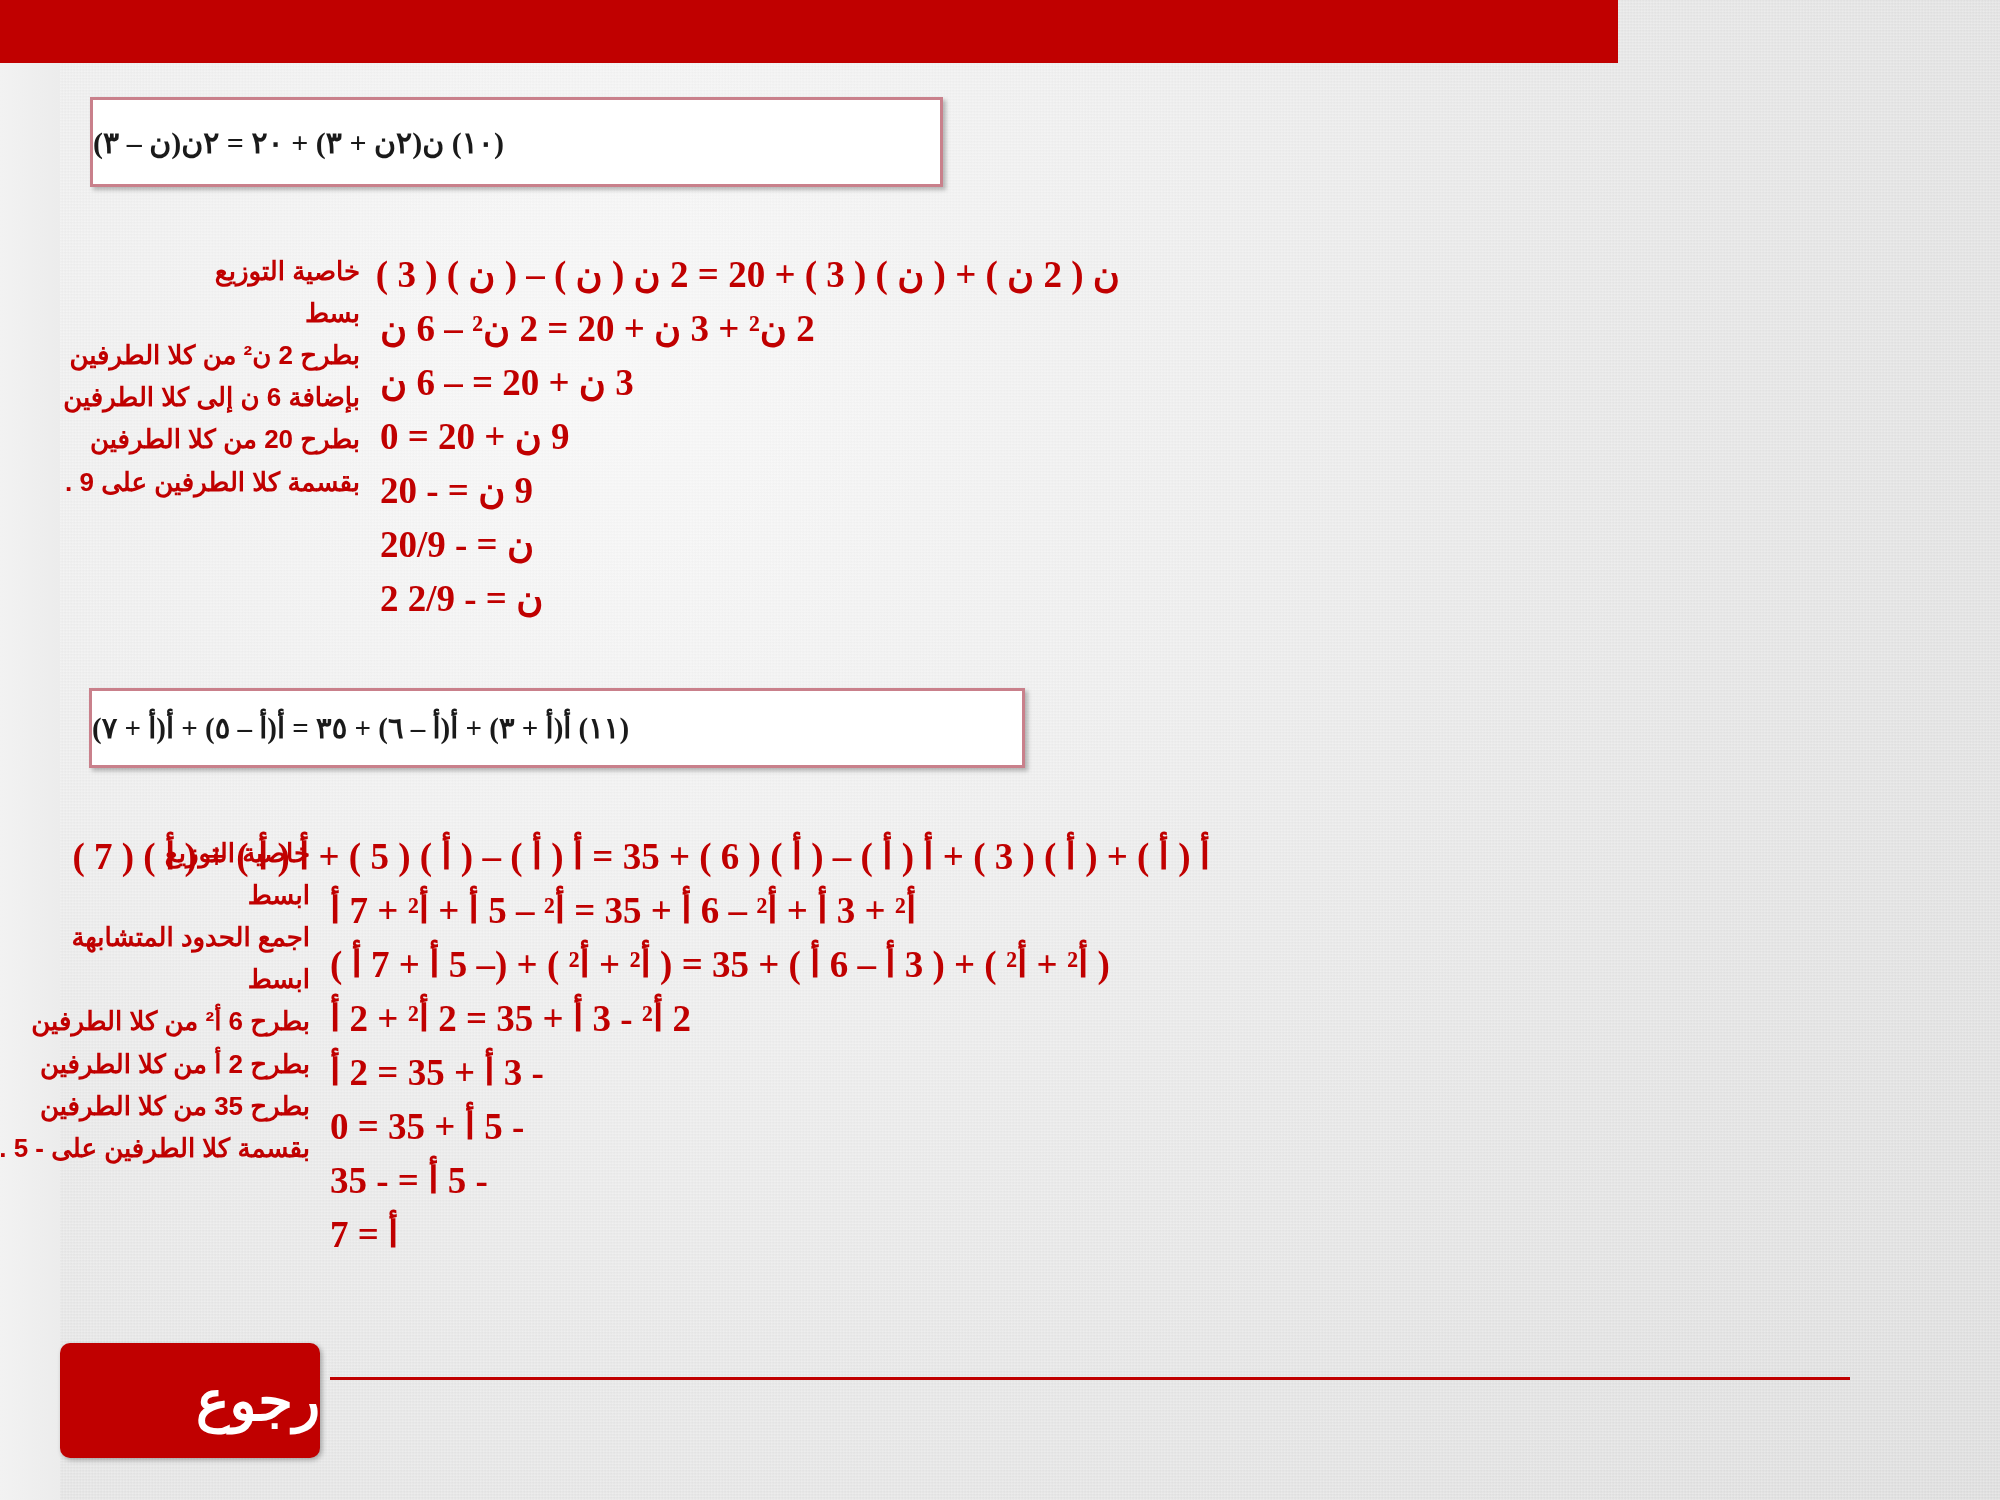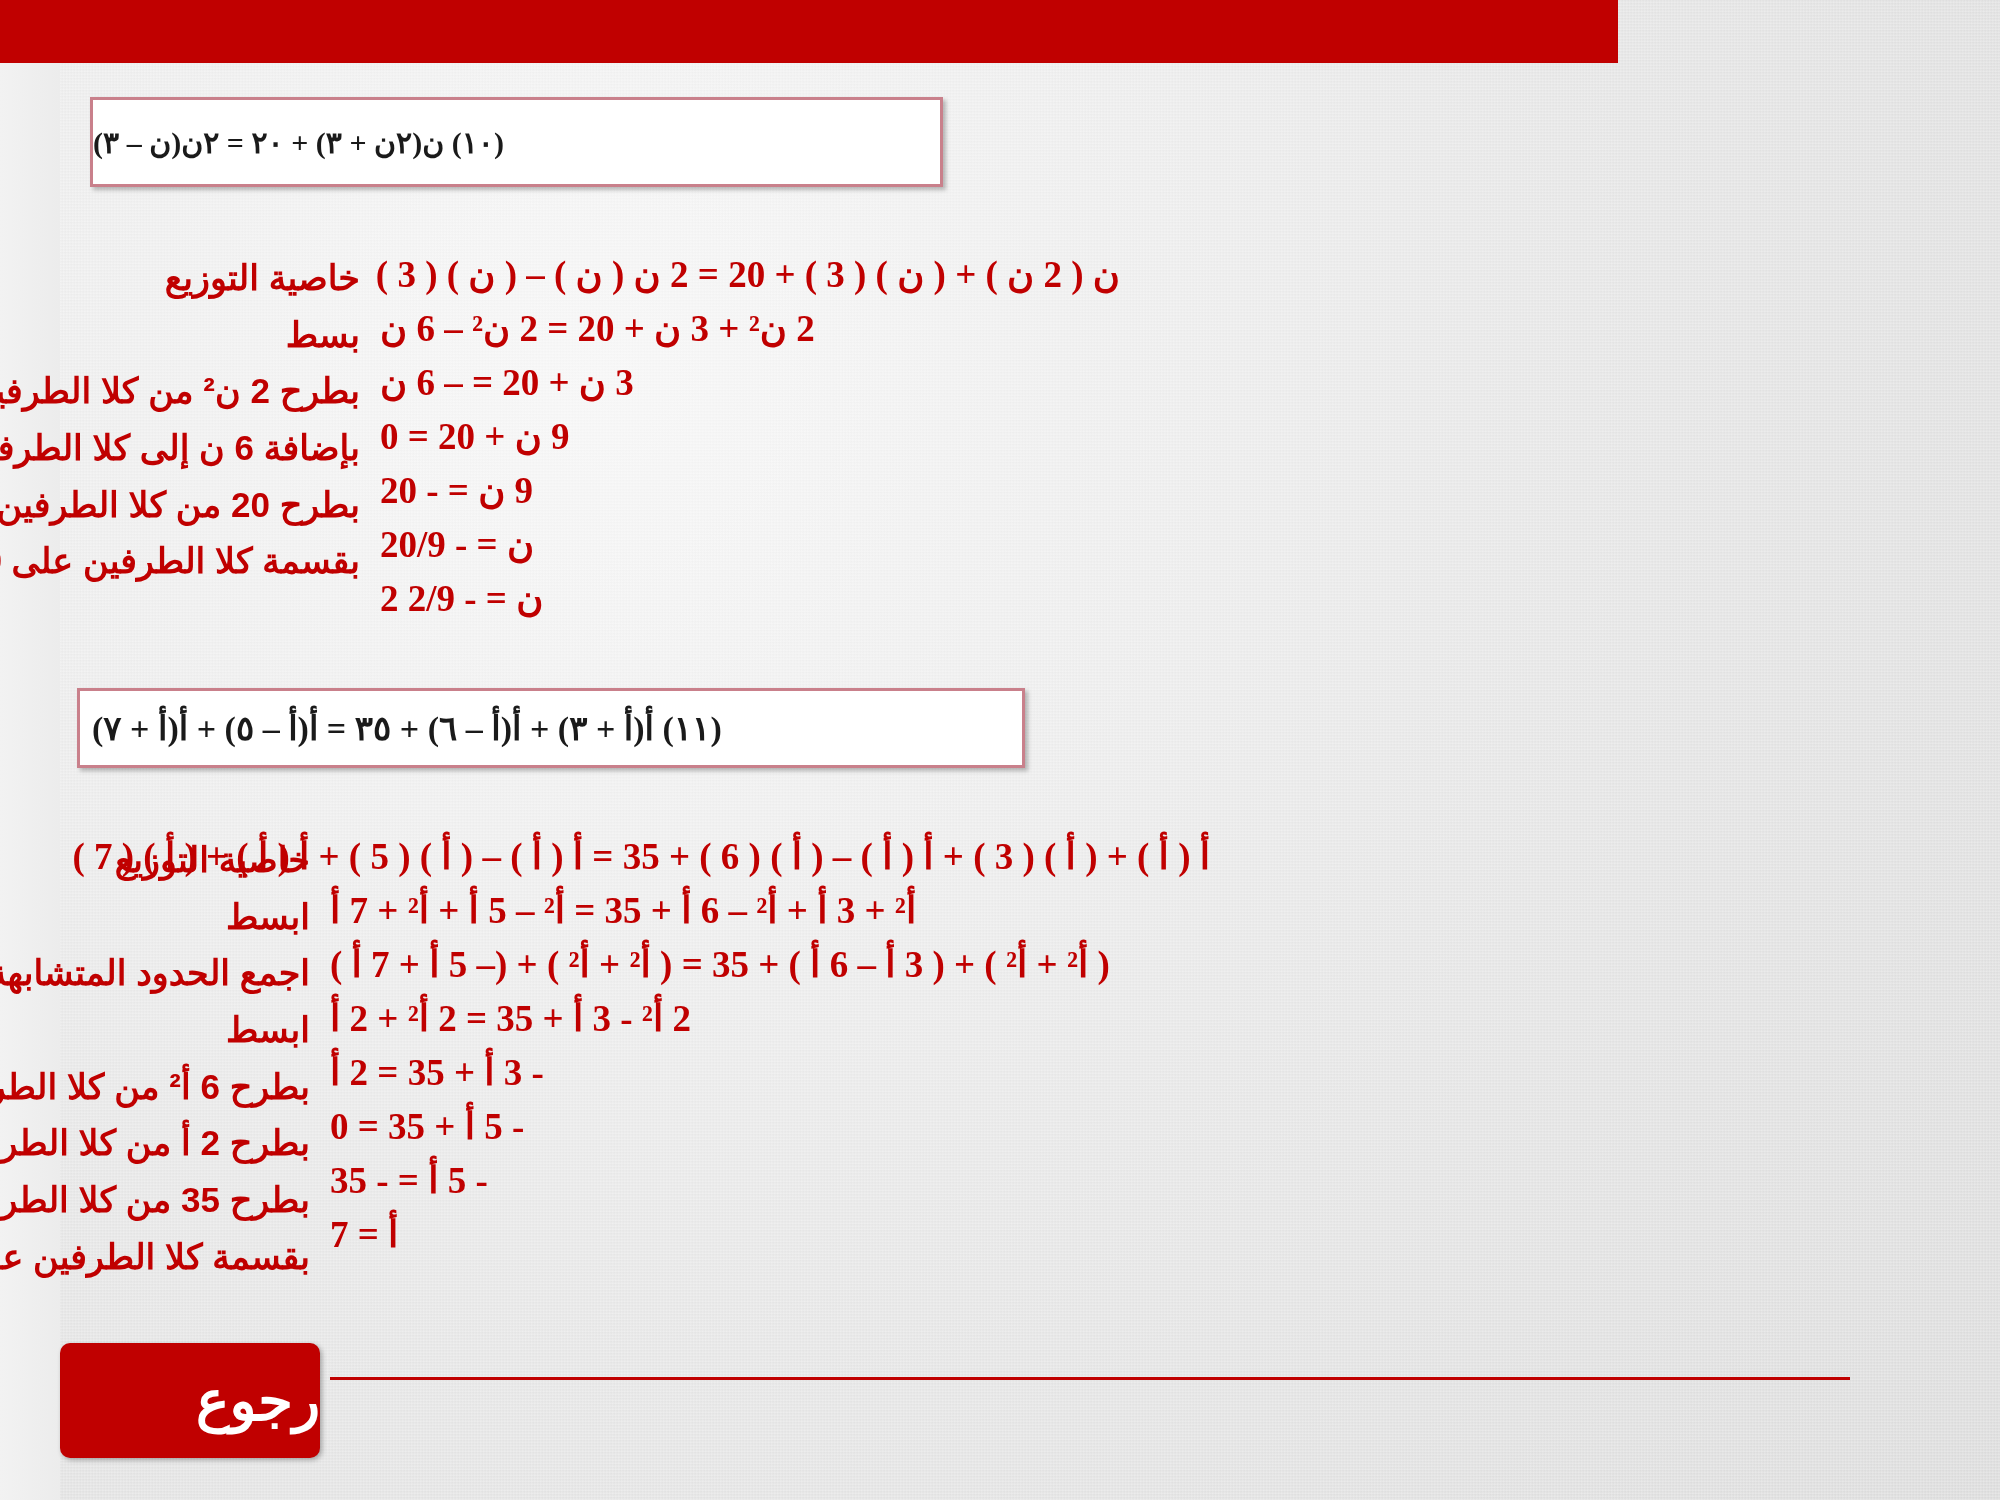--- a/index.html
+++ b/index.html
@@ -70,43 +70,42 @@
     top: 97px;
     width: 847px;
     height: 84px;
     font-size: 30px;
   }
   #box-11 {
     right: 975px;
     top: 688px;
     width: 930px;
     height: 74px;
-    font-size: 34px;
-    padding-left: 12px;
+    font-size: 29px;
   }
   .problem-text { white-space: nowrap; }
 
   
   .solution {
     position: absolute;
     color: #c00000;
     font-weight: bold;
     direction: rtl;
   }
   .eq-col {
     text-align: left;
     font-family: "Liberation Serif", serif;
     font-size: 37px;
     line-height: 1.46;
     white-space: nowrap;
   }
   .reason-col {
     text-align: right;
     font-family: "Liberation Sans", sans-serif;
-    font-size: 35px;
+    font-size: 26px;
     line-height: 1.62;
     white-space: nowrap;
   }
 
   
   #eq-block-10 { right: 880px; top: 248px; width: 740px; }
   #reason-block-10 { right: 1640px; top: 250px; width: 260px; }
   
   #eq-block-11 { right: 790px; top: 830px; width: 880px; }
   #reason-block-11 { right: 1690px; top: 832px; width: 280px; }

